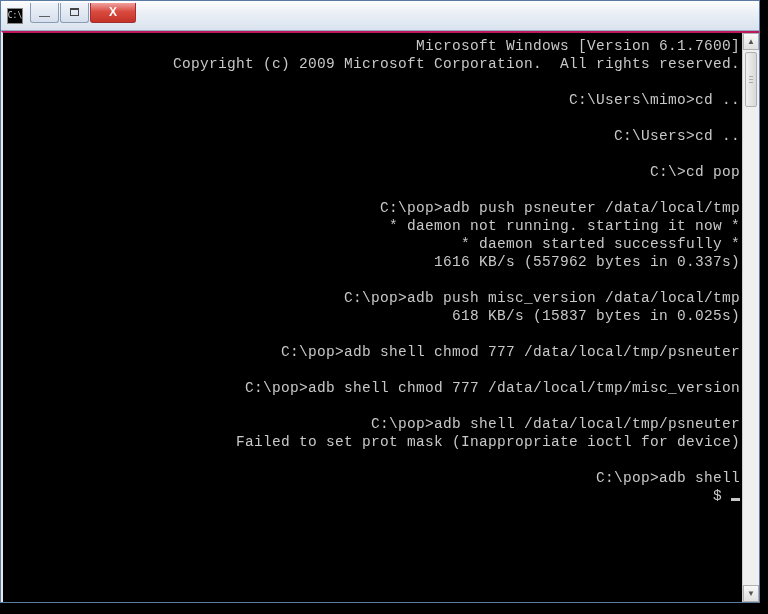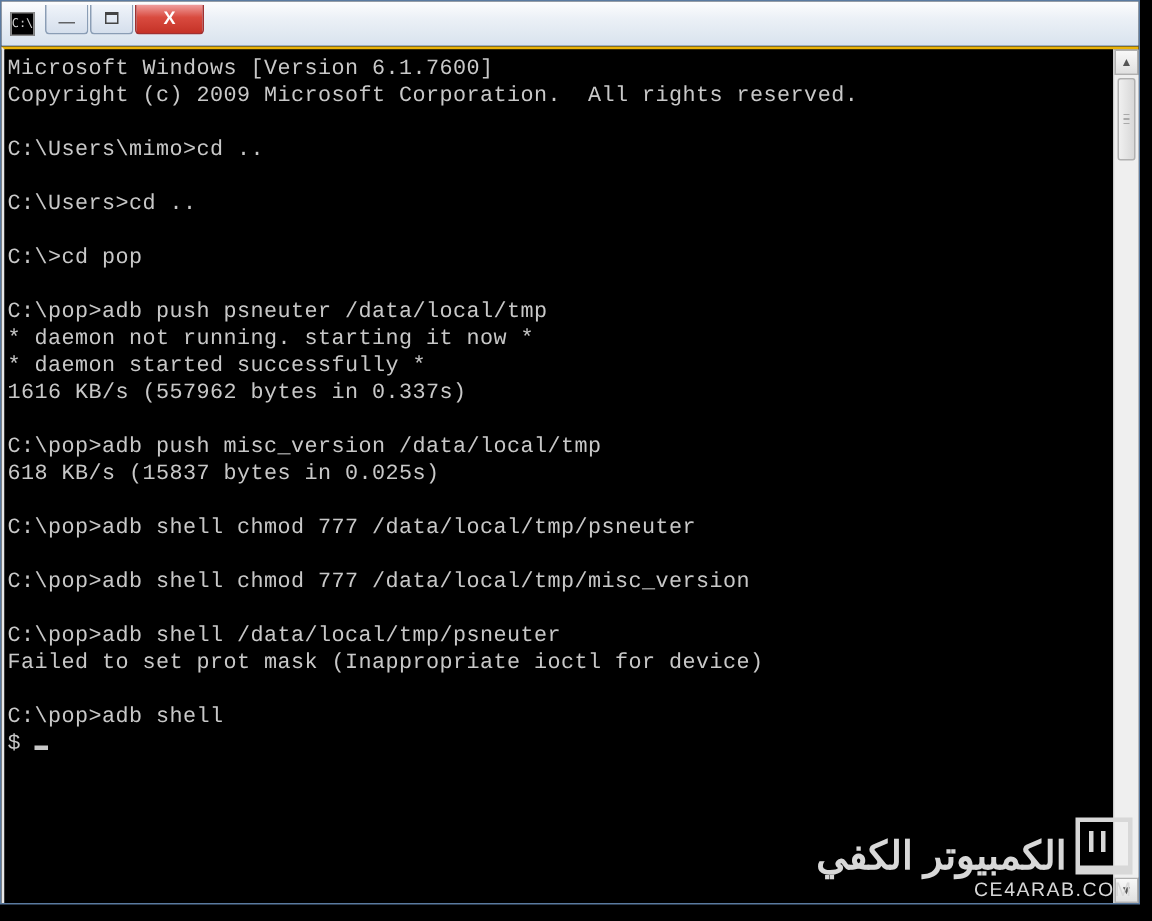--- a/index.html
+++ b/index.html
@@ -74,23 +74,24 @@
   .min-glyph { position: relative; top: 3px; }
   .max-glyph {
     width: 9px; height: 8px;
     border: 1px solid #444; border-top: 2px solid #444;
   }
   .close-glyph { font-weight: bold; font-size: 12px; }
   .terminal-wrap {
     position: absolute;
     top: 30px; left: 0; right: 0; bottom: 0;
     background: #000;
-    border-top: 2px solid #eab308;
+    border-top: 2px solid #be185d;
     border-left: 2px solid #e8e8e8;
     display: flex;
+    text-align: right;
   }
   .terminal {
     flex: 1;
     background: #000;
     color: #c8c8c8;
     font-family: "Lucida Console", "Courier New", monospace;
     font-size: 14.5px;
     line-height: 18px;
     padding: 4px 2px;
     white-space: pre;
@@ -201,21 +202,14 @@
       <div class="sb-btn">▲</div>
       <div class="sb-track">
         <div class="sb-thumb">
           <div class="sb-grip"></div>
         </div>
       </div>
       <div class="sb-btn">▼</div>
     </div>
   </div>
 
-  <div class="watermark">
-    <div class="wm-logo">
-      <span class="wm-arabic">الكمبيوتر الكفي</span>
-      <span class="wm-box"></span>
-    </div>
-    <div class="wm-url">CE4ARAB.COM</div>
-  </div>
 
 </div>
 
 </body></html>

